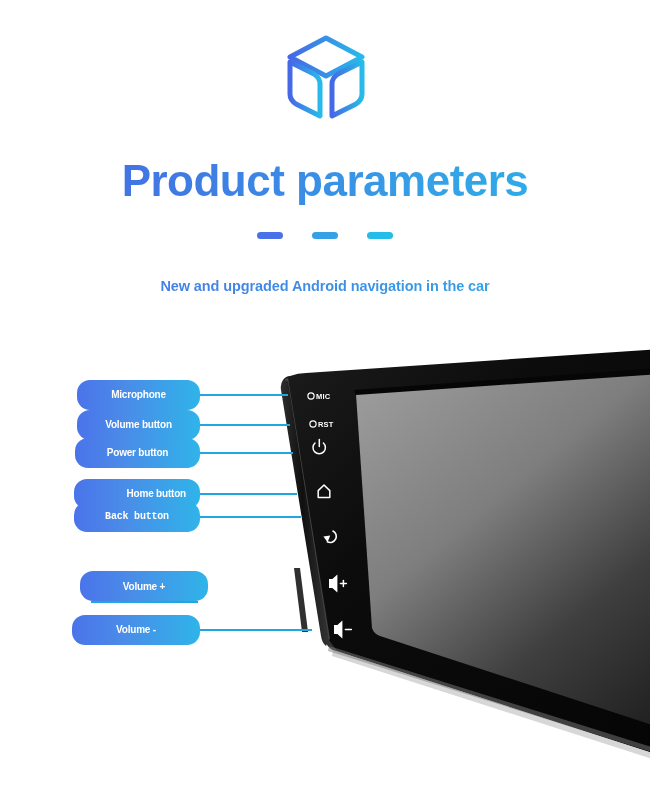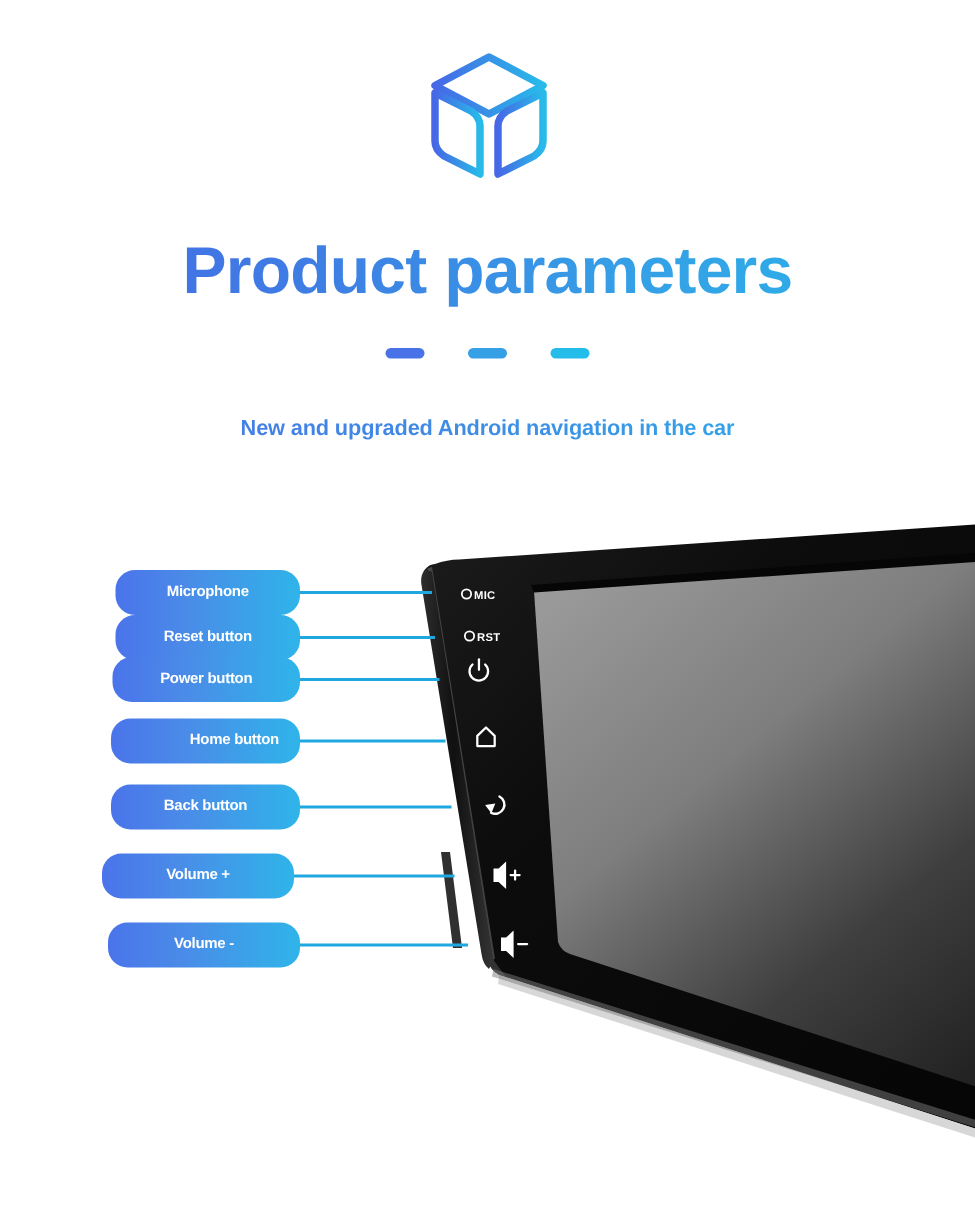--- a/index.html
+++ b/index.html
@@ -252,47 +252,47 @@
 
   <div class="callout" style="left:77px; top:382px;">
     <div class="pill" style="width:123px;">
       <span>Microphone</span>
     </div>
     <div class="leader" style="width:88px;"></div>
   </div>
 
   <div class="callout" style="left:77px; top:412px;">
     <div class="pill" style="width:123px;">
-      <span>Reset button</span>
+      <span>Volume button</span>
     </div>
     <div class="leader" style="width:90px;"></div>
   </div>
 
   <div class="callout" style="left:75px; top:440px;">
     <div class="pill" style="width:125px;">
       <span>Power button</span>
     </div>
     <div class="leader" style="width:93px;"></div>
   </div>
 
   <div class="callout" style="left:74px; top:481px;">
     <div class="pill" style="width:126px;justify-content:flex-end;">
       <span>Home button</span>
     </div>
     <div class="leader" style="width:97px;"></div>
   </div>
 
-  <div class="callout" style="left:74px; top:525px;">
+  <div class="callout" style="left:74px; top:504px;font-family:Liberation Mono, monospace;">
     <div class="pill" style="width:126px;">
       <span>Back button</span>
     </div>
     <div class="leader" style="width:101px;"></div>
   </div>
 
-  <div class="callout" style="left:68px; top:571px;">
+  <div class="callout" style="left:80px; top:571px;flex-direction:column;">
     <div class="pill" style="width:128px;">
       <span>Volume +</span>
     </div>
     <div class="leader" style="width:107px;"></div>
   </div>
 
   <div class="callout" style="left:72px; top:617px;">
     <div class="pill" style="width:128px;">
       <span>Volume -</span>
     </div>

